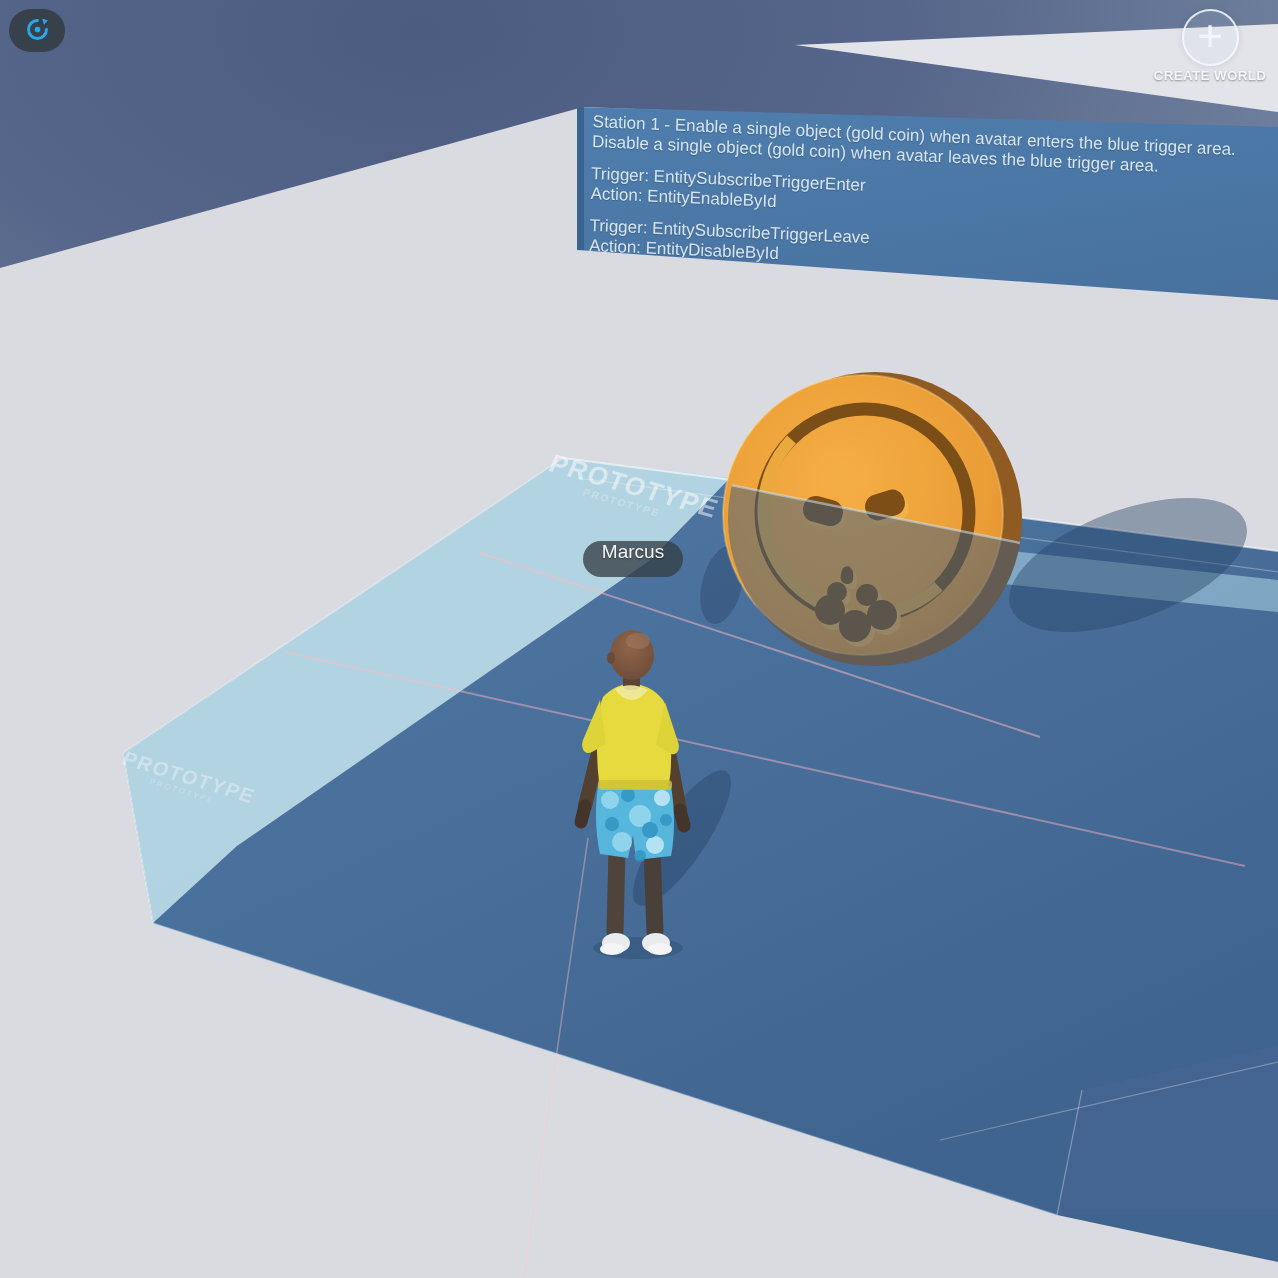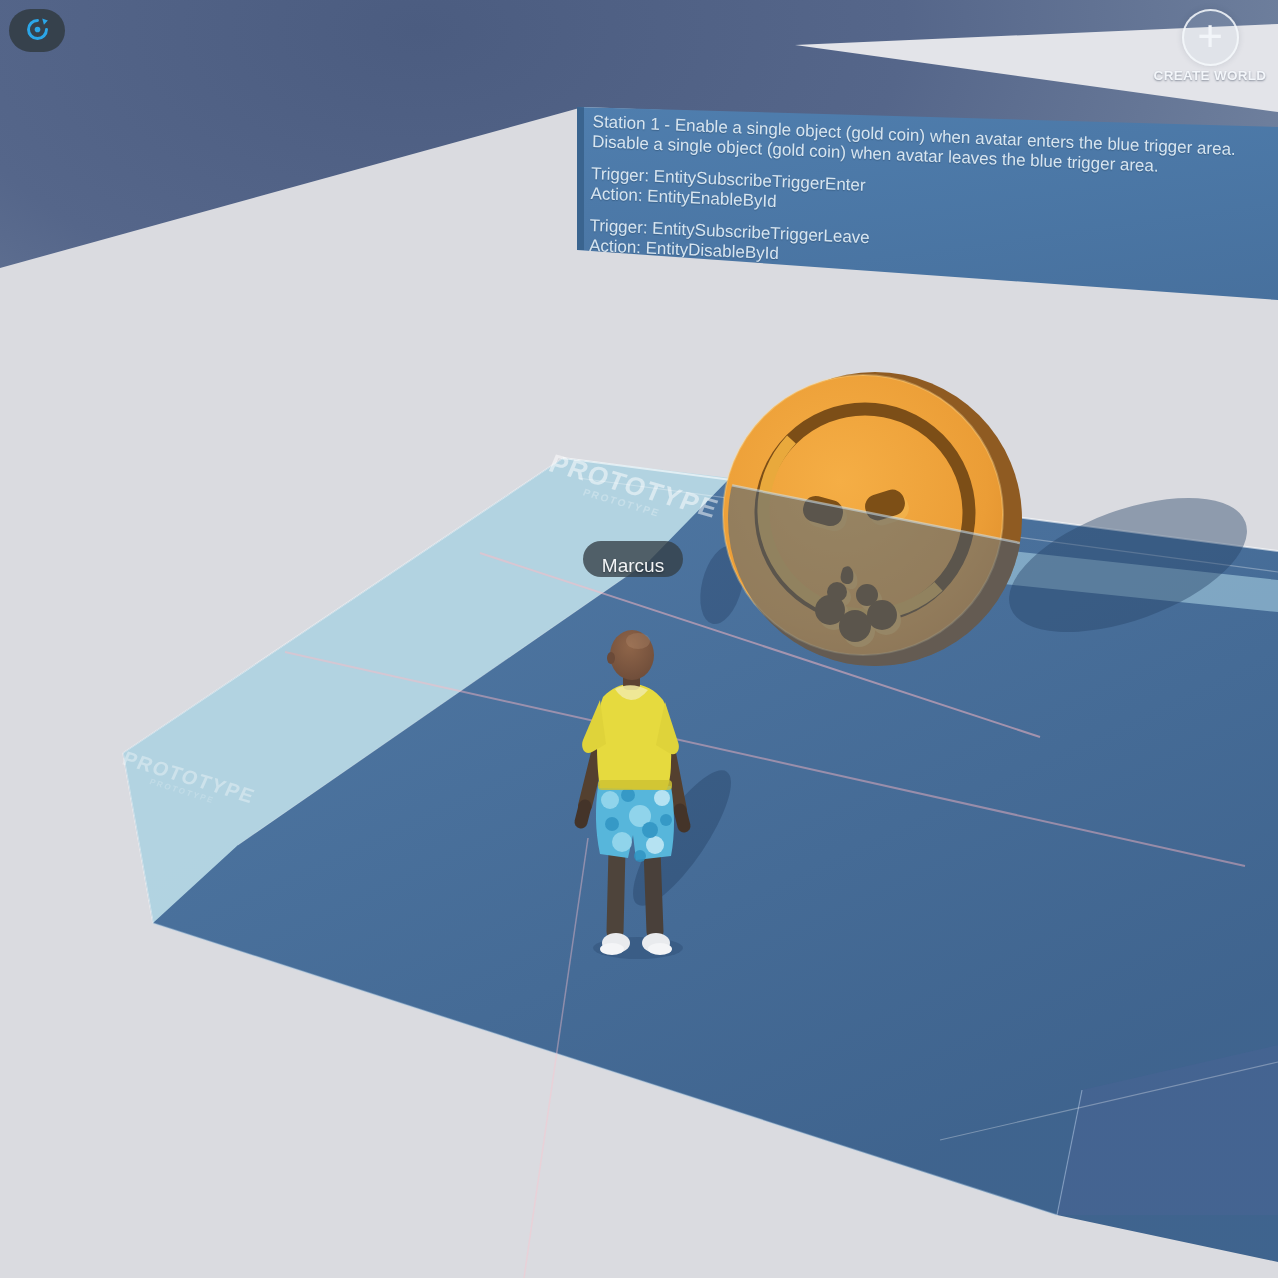--- a/index.html
+++ b/index.html
@@ -60,21 +60,21 @@
   .wm-1{left:556px;top:450px;font-size:26px;transform:rotate(16deg) skewX(-7deg);}
   .wm-2{left:128px;top:748px;font-size:20px;transform:rotate(17deg) skewX(-7deg);color:rgba(255,255,255,0.35);}
   .wm-sub{display:block;font-size:10px;letter-spacing:2px;opacity:0.55;margin:2px 0 0 42px;}
   .wm-2 .wm-sub{margin-left:34px;font-size:8px;}
   
   .avatar-svg{position:absolute;left:560px;top:620px;width:165px;height:350px;}
   .coin-svg{position:absolute;left:715px;top:360px;width:320px;height:320px;}
   .nametag{
     position:absolute;left:583px;top:541px;width:100px;height:36px;
     background:rgba(52,63,69,0.78);border-radius:18px;
-    display:flex;align-items:flex-end;justify-content:center;
+    display:flex;align-items:flex-start;justify-content:center;
     color:#f2f4f6;font-size:19px;text-shadow:0 1px 2px rgba(0,0,0,0.4);
   }
   
   .view-btn{
     position:absolute;left:9px;top:9px;width:56px;height:43px;border-radius:22px;
     background:rgba(52,62,70,0.92);display:flex;align-items:center;justify-content:center;
     border:none;cursor:pointer;
   }
   .cw-wrap{position:absolute;left:1140px;top:9px;width:140px;text-align:center;}
   .cw-btn{

